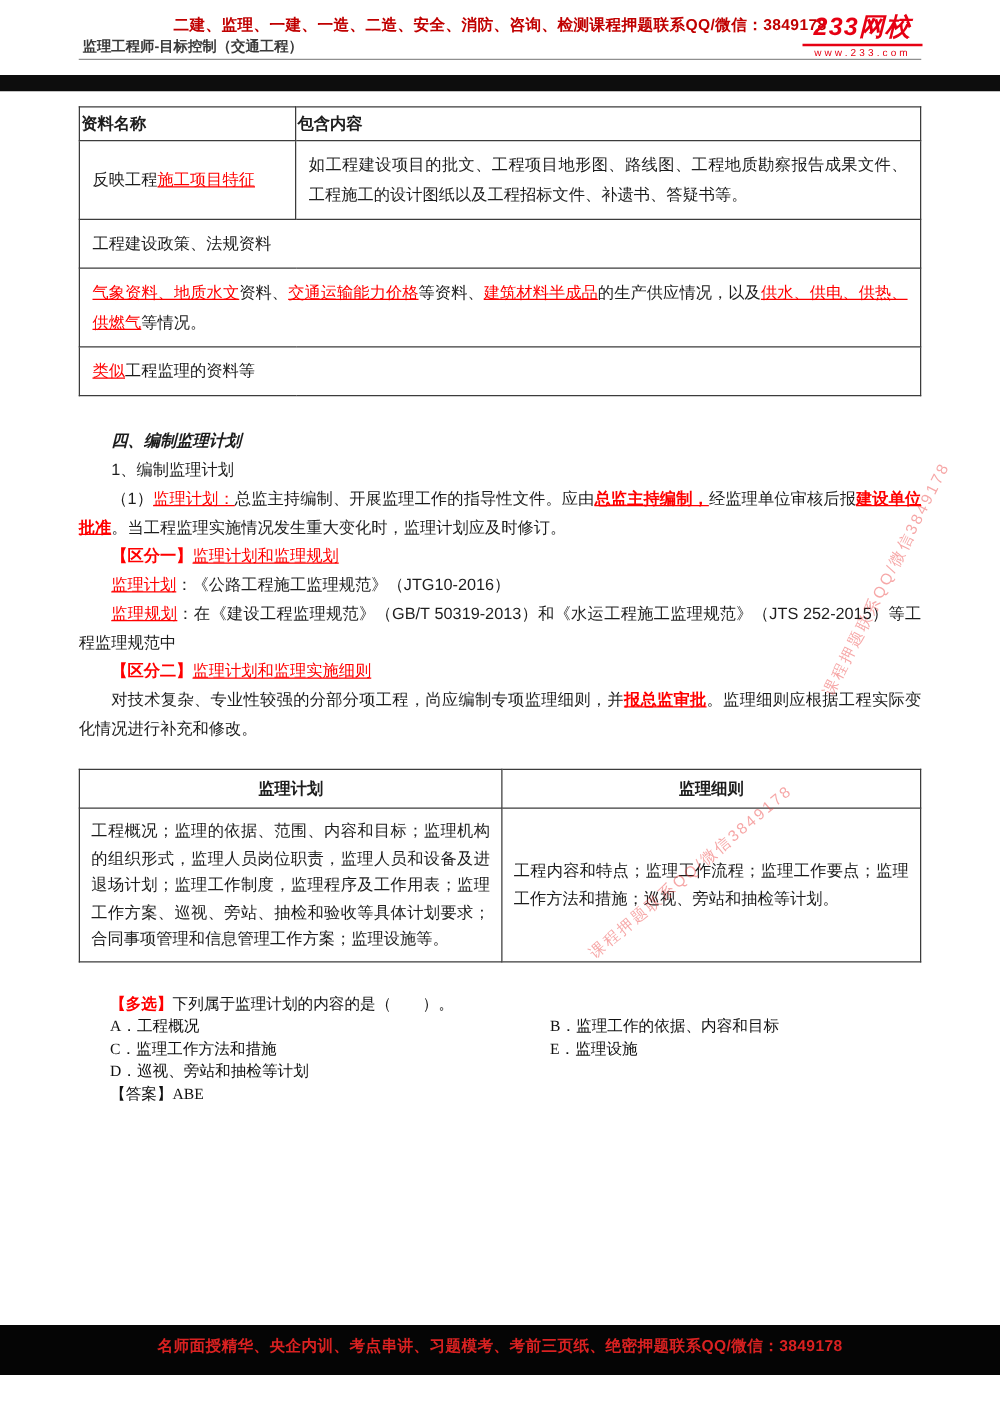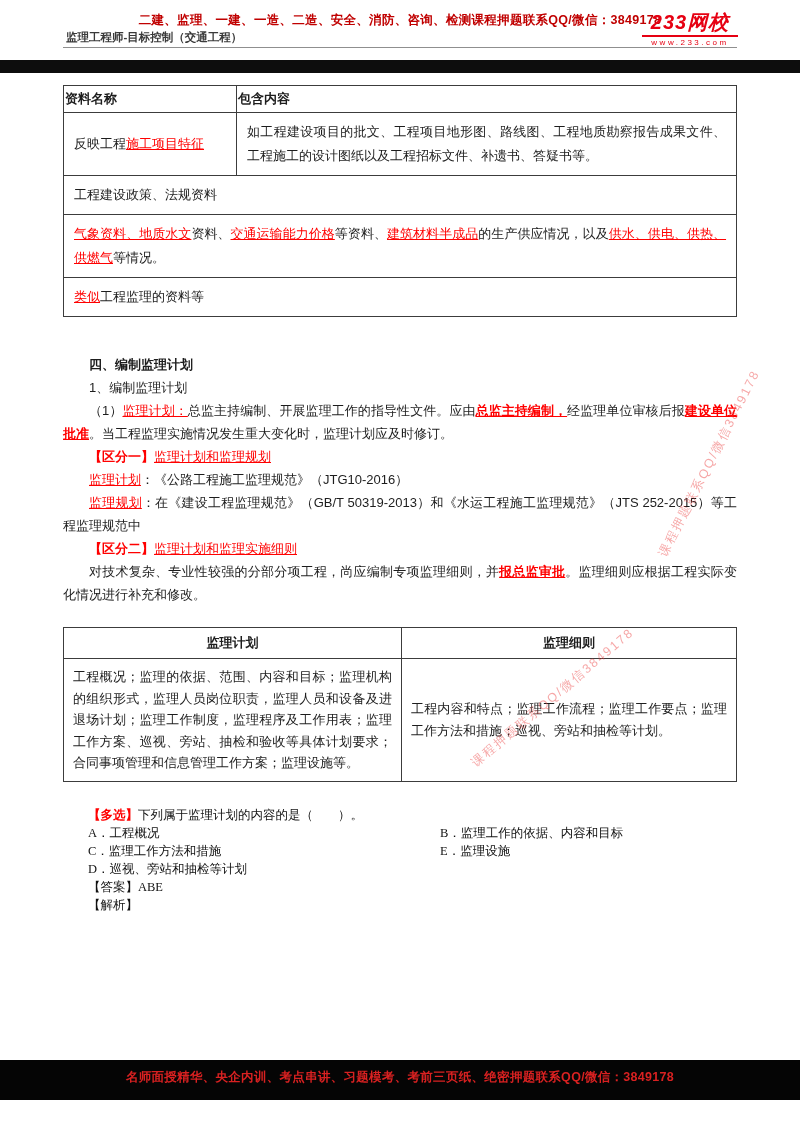--- a/index.html
+++ b/index.html
@@ -24,21 +24,21 @@
   .t1 td{padding:7px 10px;line-height:24px;}
   .t1 .just{text-align:justify;}
   .t1 .r1{height:60px;}
   .t2{margin-top:21px;}
   .t2 th{height:31px;font-weight:bold;text-align:center;}
   .t2 .c1{width:338px;}
   .t2 td{padding:7px 9px;line-height:21.5px;text-align:justify;vertical-align:middle;}
 
   .para{margin:0;line-height:23px;text-indent:2em;text-align:justify;}
   .bold{font-weight:bold;}
-  .sec{margin-top:36px;}
+  .sec{margin-top:24px;font-style:italic;}
 
   
   .rl{color:#ff0000;text-decoration:underline;}
   .rb{color:#ff0000;font-weight:bold;}
   .rlb{color:#ff0000;font-weight:bold;text-decoration:underline;}
 
   
   .question{margin-top:24px;font-family:"Liberation Serif","DejaVu Serif",serif;font-size:12.5px;color:#111;}
   .question .qline{margin:0;line-height:18px;text-indent:25px;}
   .opts{display:grid;grid-template-columns:352px 1fr;padding-left:25px;line-height:18px;}
@@ -122,21 +122,20 @@
     <div class="question">
       <p class="qline"><span class="rb">【多选】</span><span>下列属于监理计划的内容的是（　　）。</span></p>
       <div class="opts">
         <span>A．工程概况</span>
         <span>B．监理工作的依据、内容和目标</span>
         <span>C．监理工作方法和措施</span>
         <span>E．监理设施</span>
         <span>D．巡视、旁站和抽检等计划</span>
       </div>
       <p class="qline">【答案】ABE</p>
-      <p class="qline">【解析】</p>
     </div>
   </div>
 
   <div class="wm wm1">课程押题联系QQ/微信3849178</div>
   <div class="wm wm2">课程押题联系QQ/微信3849178</div>
 
   <div class="footer">
     <span class="flogo">233网校</span><span class="frights">www.233.com 版权所有</span>
     <span class="fpage">3 / 41</span>
   </div>

